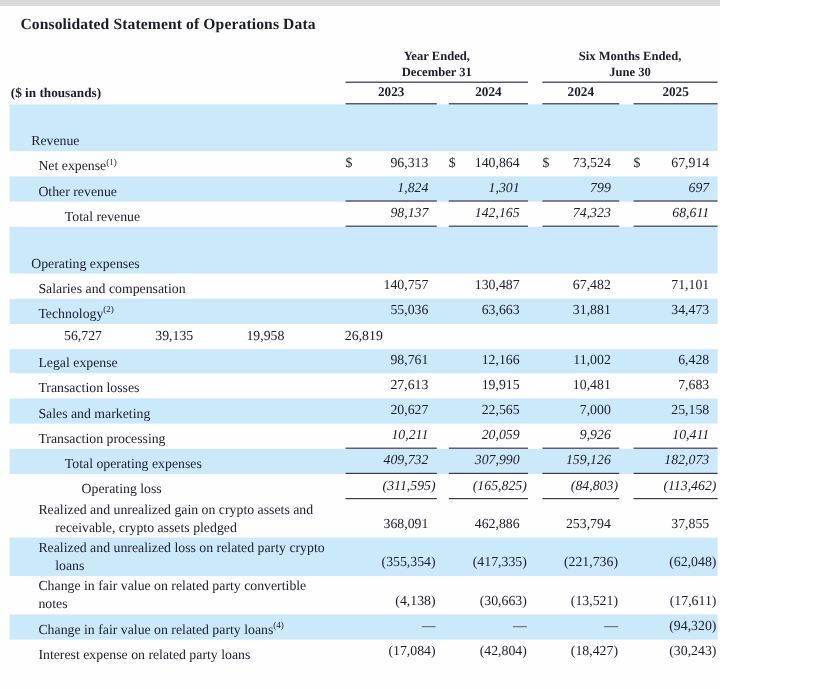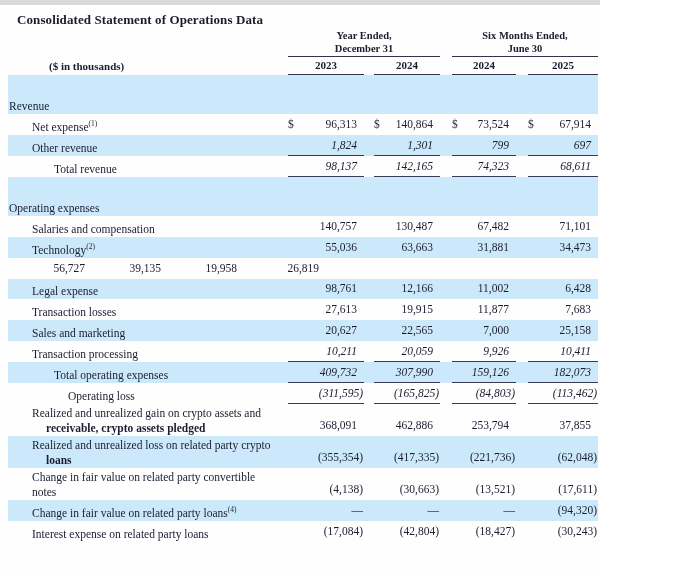--- a/index.html
+++ b/index.html
@@ -30,34 +30,34 @@
   
   .row { display: flex; align-items: flex-end; }
   .lbl { flex: 1 1 auto; min-width: 0; }
   .c   { flex: 0 0 auto; display: flex; align-items: flex-end; box-sizing: border-box; }
   .c1 { width: 76px; margin-left: 8px; }
   .c2 { width: 66px; margin-left: 10px; }
   .c3 { width: 64px; margin-left: 12px; }
   .c4 { width: 70px; margin-left: 12px; text-align: right; }
 
   
-  .hdr-groups { margin-top: 2px; justify-content: center; }
+  .hdr-groups { margin-top: 14px; justify-content: center; }
   .grp {
     text-align: center;
     font-weight: bold;
     font-size: 10.5px;
     line-height: 1.2;
     border-bottom: 1.5px solid #33334d;
     padding-bottom: 1px;
     box-sizing: border-box;
   }
   .grp1 { width: 152px; margin-left: 8px; }
   .grp2 { width: 146px; margin-left: 12px; }
 
-  .hdr-years { margin-top: 2px; margin-left: 40px; }
+  .hdr-years { margin-top: 2px; }
   .units {
     font-weight: bold;
     font-size: 11px;
     padding-left: 1px;
     padding-bottom: 3px;
   }
   .year {
     justify-content: center;
     font-weight: bold;
     font-size: 11px;
@@ -67,25 +67,25 @@
 
   
   .brow {
     min-height: 20.9px;
     box-sizing: border-box;
     padding-top: 2px;
     font-size: 11.5px;
     line-height: 15px;
   }
   .brow.shaded { background: #cbe9fb; }
-  .ind0 { padding-left: 1px; margin-top: 22px; }
+  .ind0 { padding-left: 18px; margin-top: 22px; }
   .ind1 { padding-left: 24px; }
   .ind2 { padding-left: 46px; }
   .ind3 { padding-left: 60px; }
-  .wrap2 { padding-left: 14px; font-weight: bold; }
+  .wrap2 { padding-left: 14px; }
   sup { font-size: 7.5px; line-height: 0; }
 
   .c { padding-bottom: 3px; }
   .c.rule { border-bottom: 1.8px solid #3a3a55; padding-bottom: 2px; font-style: italic; }
   .dollar { padding-right: 2px; }
   .val { margin-left: auto; padding-right: 7px; white-space: nowrap; }
   .val.tight { padding-right: 1px; }
 </style>
 </head>
 <body>
@@ -234,21 +234,21 @@
         </div>
         <div class="row brow">
           <div class="lbl ind1"><span>Transaction losses</span></div>
           <div class="c c1">
             <span class="val">27,613</span>
           </div>
           <div class="c c2">
             <span class="val">19,915</span>
           </div>
           <div class="c c3">
-            <span class="val">11,877</span>
+            <span class="val">10,481</span>
           </div>
           <div class="c c4">
             <span class="val">7,683</span>
           </div>
         </div>
         <div class="row brow shaded">
           <div class="lbl ind1"><span>Sales and marketing</span></div>
           <div class="c c1">
             <span class="val">20,627</span>
           </div>

